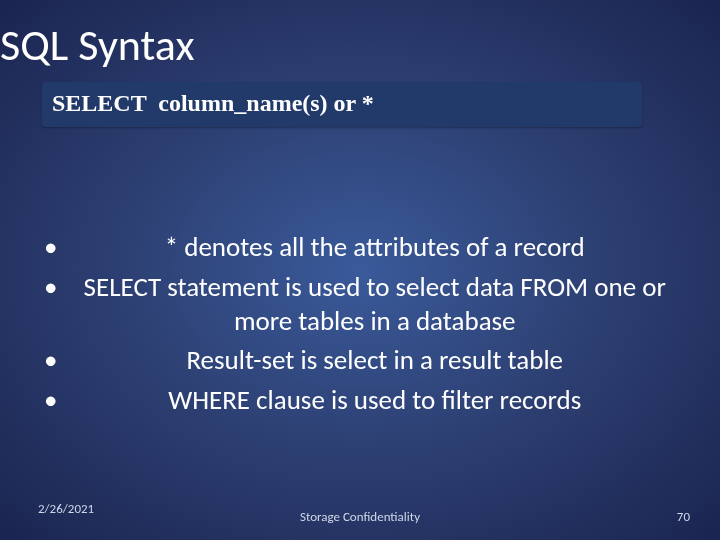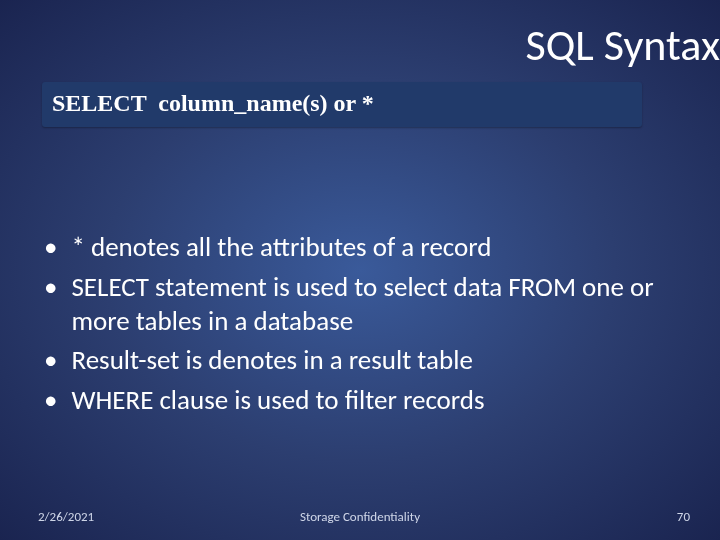--- a/index.html
+++ b/index.html
@@ -16,21 +16,21 @@
     background: radial-gradient(ellipse at center, #3a5a9a 0%, #2c3e70 50%, #1a2450 100%);
     font-family: "Calibri", "Segoe UI", sans-serif;
     color: #ffffff;
     box-sizing: border-box;
   }
   .title {
     position: absolute;
     top: 18px;
     left: 0;
     right: 0;
-    text-align: right;
+    text-align: left;
     font-size: 44px;
     font-weight: 400;
     color: #ffffff;
   }
   .code-box {
     position: absolute;
     top: 82px;
     left: 42px;
     width: 600px;
     background: #213a6a;
@@ -58,34 +58,35 @@
     margin-bottom: 6px;
   }
   .bullet .dot {
     flex: 0 0 auto;
     margin-right: 14px;
     margin-left: 2px;
     line-height: 1.25;
   }
   .bullet .text {
     flex: 1 1 auto;
+    text-align: center;
   }
   .footer {
     position: absolute;
     bottom: 16px;
     left: 0;
     right: 0;
     height: 20px;
     font-size: 13px;
     color: #cfd6e8;
   }
   .footer .date {
     position: absolute;
     left: 38px;
-    bottom: 0;
+    bottom: 8px;
   }
   .footer .center {
     position: absolute;
     left: 0;
     right: 0;
     bottom: 0;
     text-align: center;
   }
   .footer .page {
     position: absolute;
@@ -108,21 +109,21 @@
     <div class="bullet">
       <div class="dot">•</div>
       <div class="text">* denotes all the attributes of a record</div>
     </div>
     <div class="bullet">
       <div class="dot">•</div>
       <div class="text">SELECT statement is used to select data FROM one or more tables in a database</div>
     </div>
     <div class="bullet">
       <div class="dot">•</div>
-      <div class="text">Result-set is denotes in a result table</div>
+      <div class="text">Result-set is select in a result table</div>
     </div>
     <div class="bullet">
       <div class="dot">•</div>
       <div class="text">WHERE clause is used to filter records</div>
     </div>
   </div>
 
   <div class="footer">
     <div class="date">2/26/2021</div>
     <div class="center">Storage Confidentiality</div>

